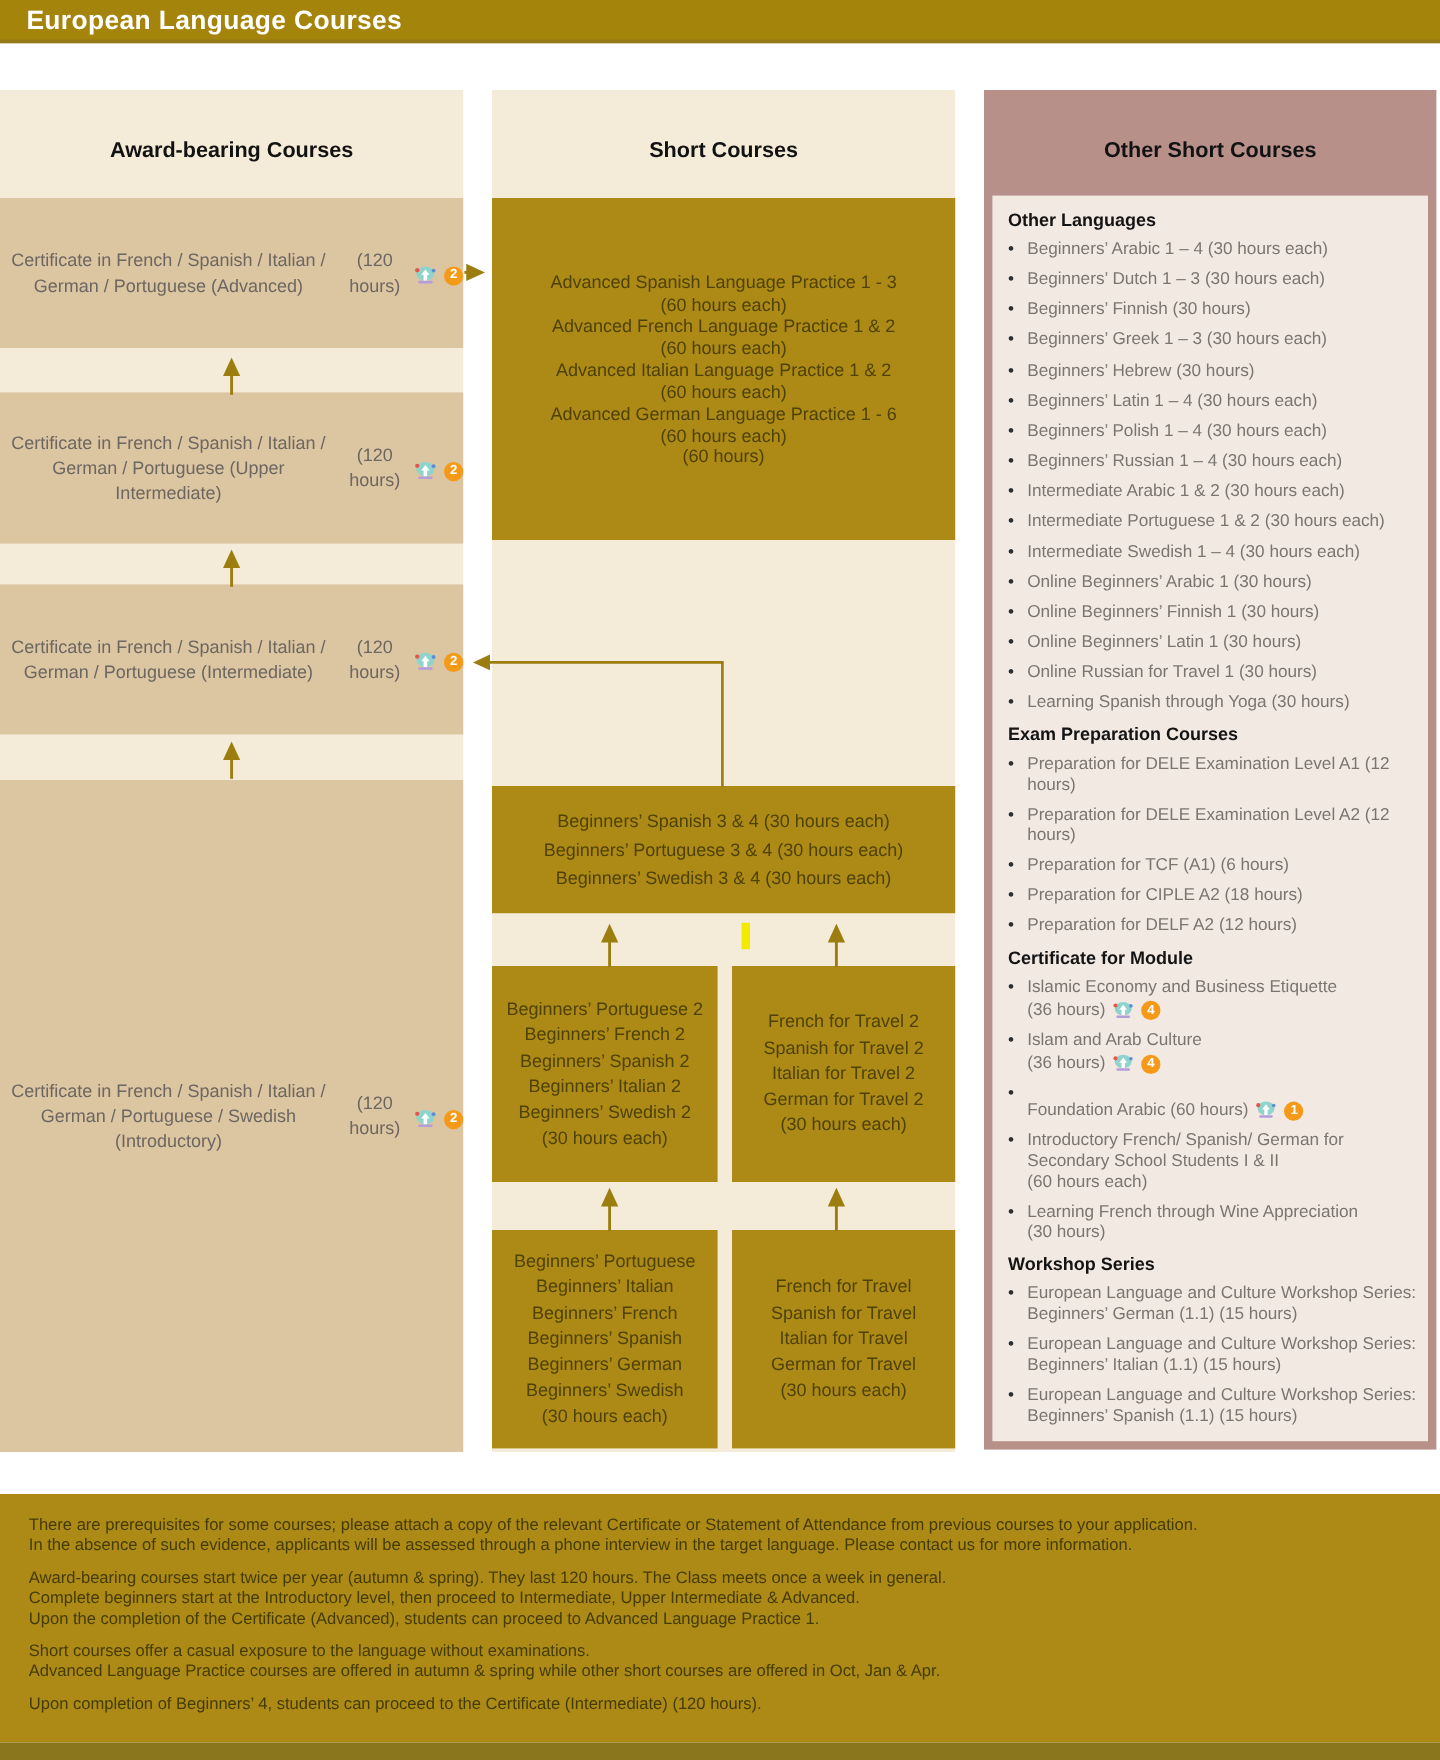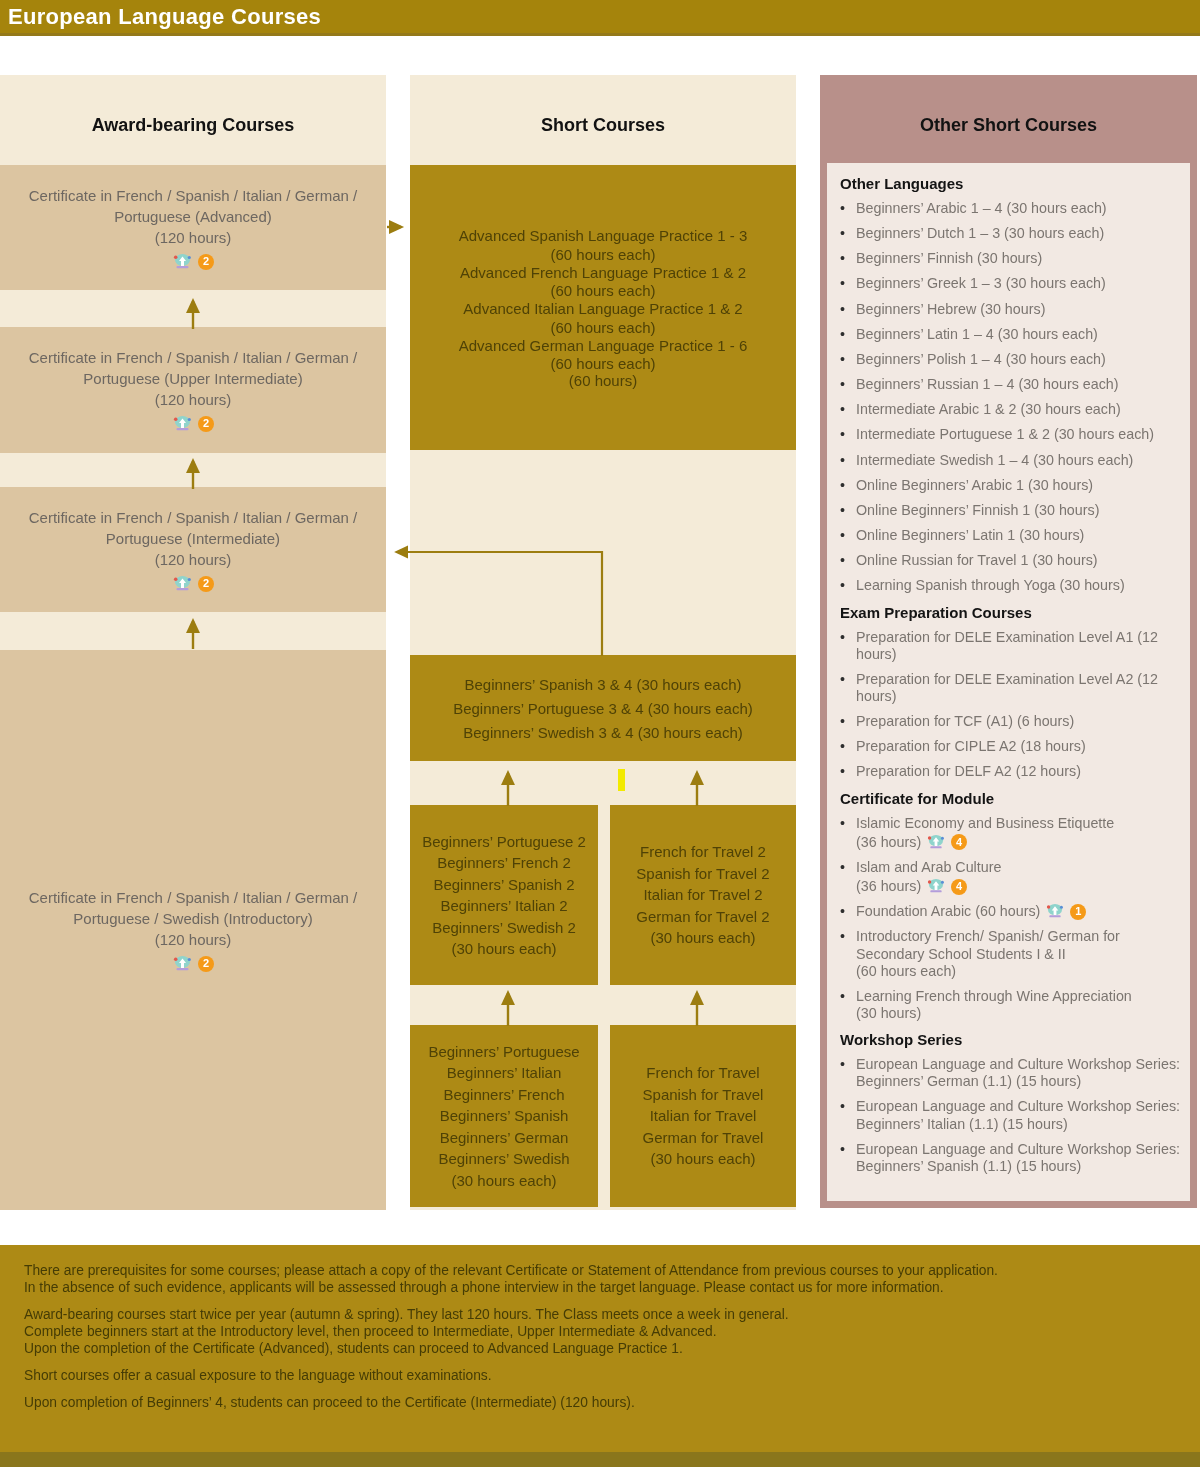--- a/index.html
+++ b/index.html
@@ -2,33 +2,33 @@
 <html><head>
 <meta charset="utf-8">
 <style>
   html,body{margin:0;padding:0;background:#ffffff;}
   #page{position:relative;width:1200px;height:1467px;background:#ffffff;overflow:hidden;
         font-family:"Liberation Sans",sans-serif;}
 
   
   .header-bar{position:absolute;left:0;top:0;width:1200px;height:33px;background:#a5840c;
               border-bottom:3px solid #94791a;display:flex;align-items:center;}
-  .header-bar .ttl{color:#ffffff;font-size:22px;font-weight:bold;margin-left:8px;letter-spacing:.3px;}
+  .header-bar .ttl{color:#ffffff;font-size:22px;font-weight:bold;margin-left:22px;letter-spacing:.3px;}
 
   
   .panel{position:absolute;top:75px;}
   .col1{left:0;width:386px;height:1135px;background:#f4ebd8;}
   .col2{left:410px;width:386px;height:1135px;background:#f4ebd8;}
   .col3{left:820px;width:377px;height:1133px;background:#b8908a;}
   .col-title{position:absolute;width:100%;top:40px;text-align:center;font-weight:bold;
              font-size:18px;color:#121212;}
 
   
   .award-box{position:absolute;left:0;width:386px;background:#dcc5a1;display:flex;
-             flex-direction:column;align-items:center;justify-content:center;
+             flex-direction:row;align-items:center;justify-content:center;
              color:#6d6761;font-size:15px;line-height:1.4;text-align:center;}
   .award-box .t{width:340px;}
   .badge-row{display:flex;align-items:center;justify-content:center;gap:5px;margin-top:5px;}
 
   
   .gold{position:absolute;background:#ad8a15;color:#4f4206;font-size:15px;text-align:center;
         display:flex;flex-direction:column;justify-content:center;}
   .goldA{left:410px;top:165px;width:386px;height:285px;}
   .goldA .gname{line-height:1.3;}
   .goldB{left:410px;top:655px;width:386px;height:106px;gap:7px;}
@@ -342,21 +342,21 @@
                 <circle cx="16.8" cy="4.5" r="1.6" fill="#5a8fd6"></circle>
               </svg>
             </span>
           <span class="badge">4</span>
         </div>
       </div>
     </div>
     <div class="li">
         <span class="blt"></span>
       <div class="litx">
-        <div class="modline" style="margin-top:0;">
+        <div class="modline" style="margin-top:14px;">
           <span>Foundation Arabic (60 hours)</span>
           <span class="mini-icon">
               <svg width="20" height="17" viewBox="0 0 20 18">
                 <ellipse cx="10" cy="7" rx="7.5" ry="6" fill="#8fd4cc"></ellipse>
                 <path d="M10 3.5 L13.5 8 H11.5 V13 H8.5 V8 H6.5 Z" fill="#ffffff"></path>
                 <rect x="4" y="13" width="12" height="2.2" rx="1" fill="#b39ddb"></rect>
                 <circle cx="3.2" cy="4.2" r="1.8" fill="#e2574c"></circle>
                 <circle cx="16.8" cy="4.5" r="1.6" fill="#5a8fd6"></circle>
               </svg>
             </span>
@@ -418,20 +418,21 @@
       <div>There are prerequisites for some courses; please attach a copy of the relevant Certificate or Statement of Attendance from previous courses to your application.</div>
       <div>In the absence of such evidence, applicants will be assessed through a phone interview in the target language. Please contact us for more information.</div>
     </div>
     <div class="fp">
       <div>Award-bearing courses start twice per year (autumn &amp; spring). They last 120 hours. The Class meets once a week in general.</div>
       <div>Complete beginners start at the Introductory level, then proceed to Intermediate, Upper Intermediate &amp; Advanced.</div>
       <div>Upon the completion of the Certificate (Advanced), students can proceed to Advanced Language Practice 1.</div>
     </div>
     <div class="fp">
       <div>Short courses offer a casual exposure to the language without examinations.</div>
+      <div>Advanced Language Practice courses are offered in autumn &amp; spring while other short courses are offered in Oct, Jan &amp; Apr.</div>
     </div>
     <div class="fp">
       <div>Upon completion of Beginners’ 4, students can proceed to the Certificate (Intermediate) (120 hours).</div>
     </div>
   </div>
   <div class="footer-strip"></div>
 
 </div>
 
 </body></html>

